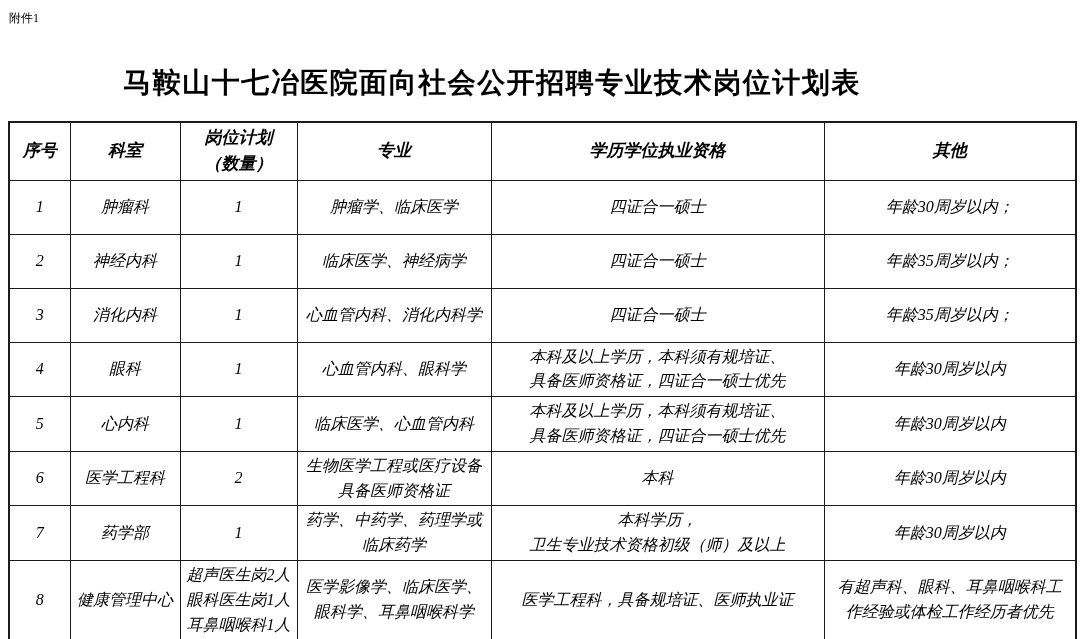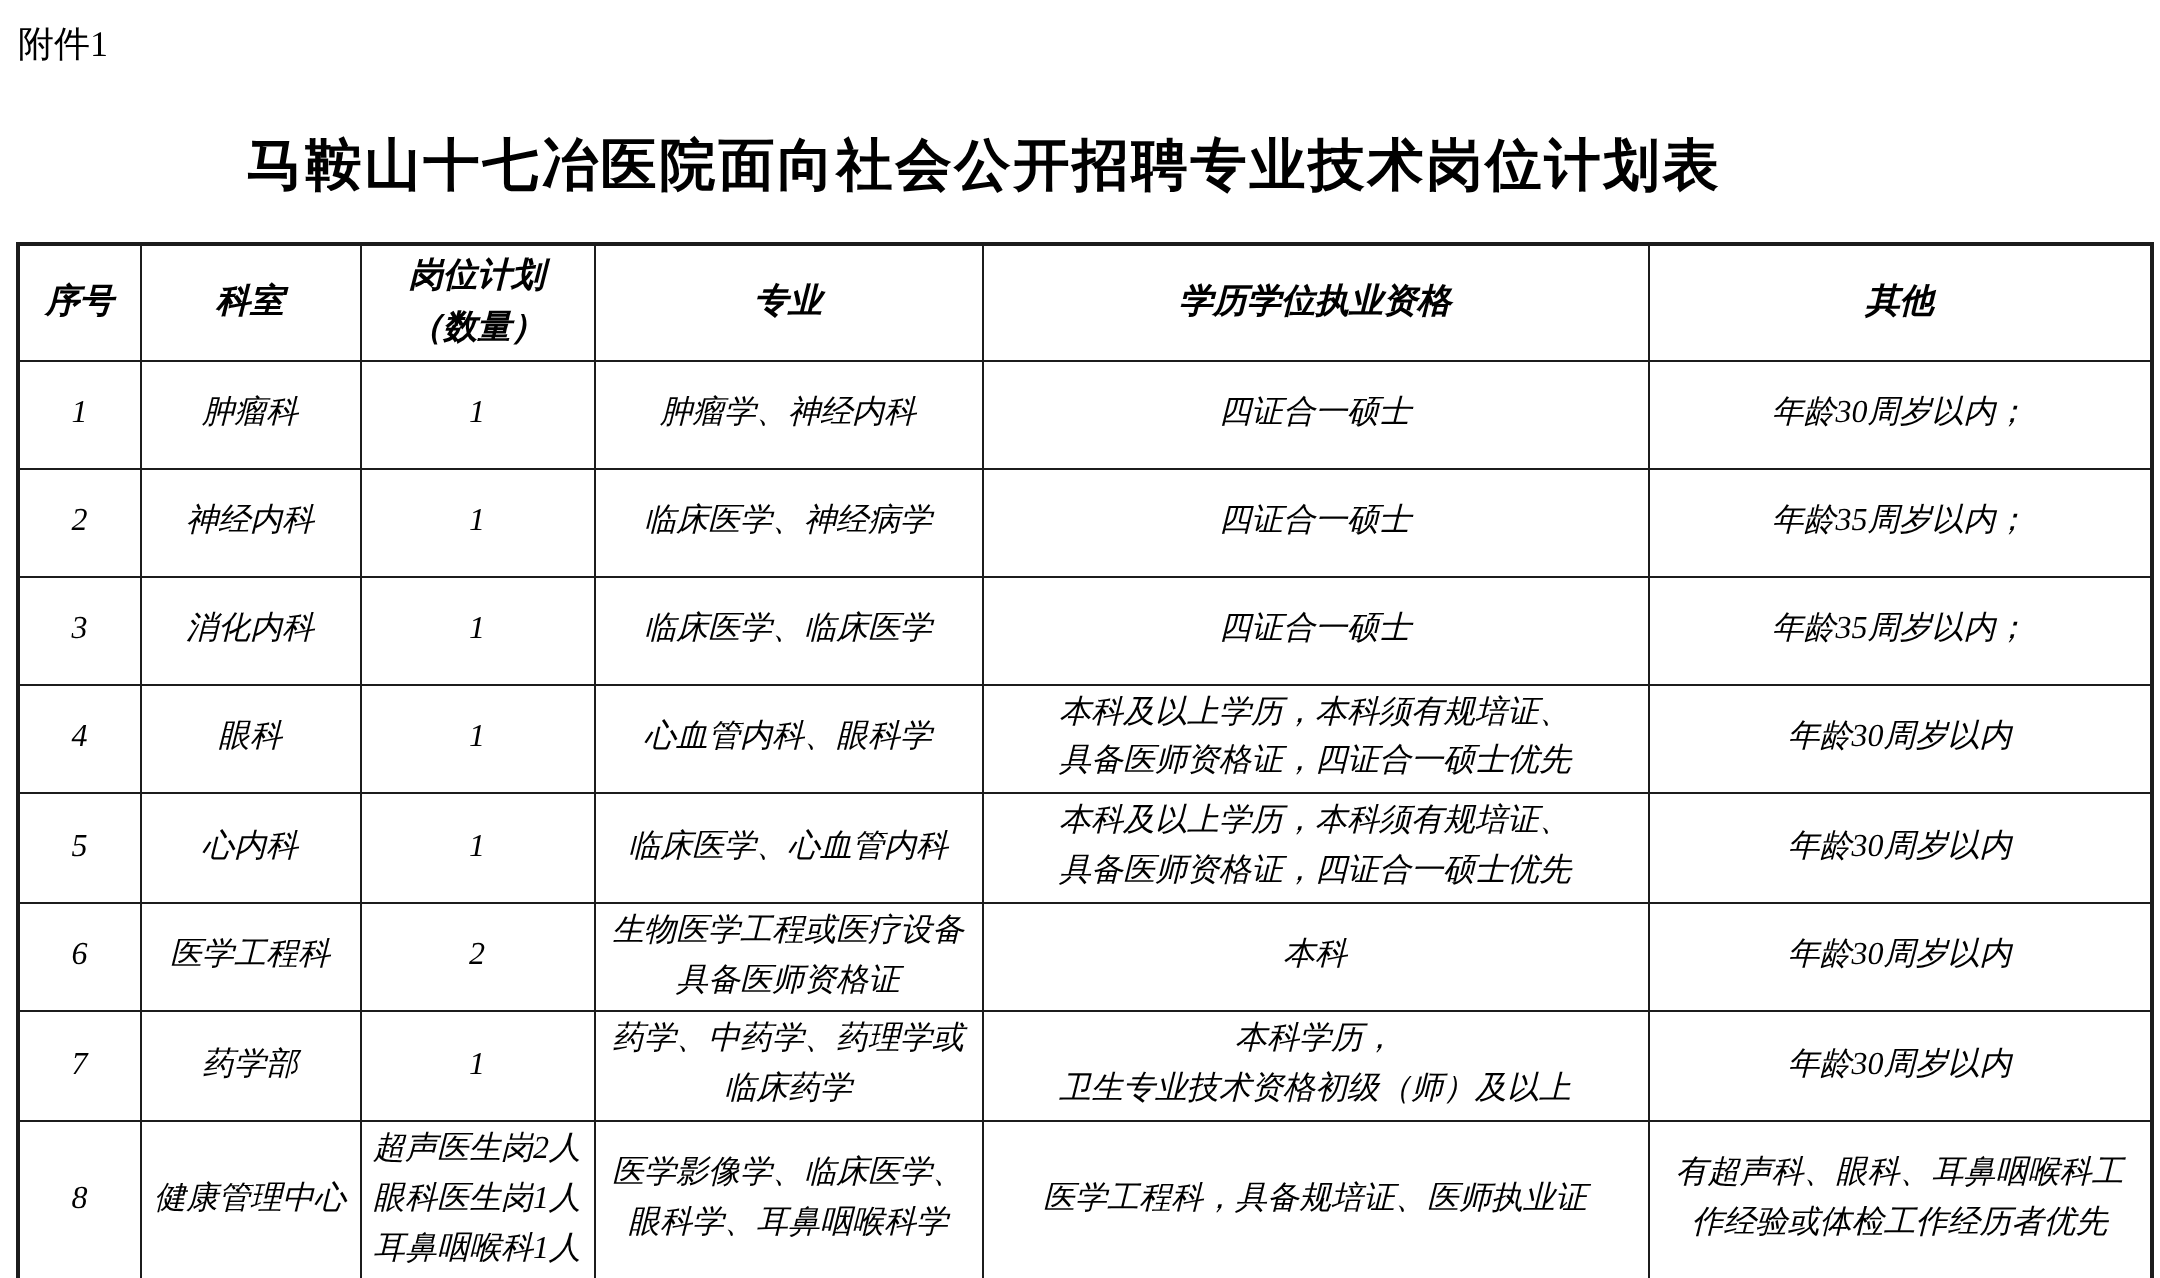--- a/index.html
+++ b/index.html
@@ -12,21 +12,21 @@
     background: #ffffff;
     position: relative;
     overflow: hidden;
     font-family: "Liberation Serif", "DejaVu Serif", serif;
     color: #000000;
   }
   .attachment-label {
     position: absolute;
     left: 9px;
     top: 10px;
-    font-size: 18px;
+    font-size: 12px;
     font-weight: 400;
     white-space: nowrap;
   }
   .page-title {
     position: absolute;
     left: 0;
     top: 64px;
     width: 984px;
     text-align: center;
     font-size: 28px;
@@ -91,37 +91,37 @@
         <th>专业</th>
         <th>学历学位执业资格</th>
         <th>其他</th>
       </tr>
   </thead>
   <tbody id="table-body">
       <tr>
         <td>1</td>
         <td>肿瘤科</td>
         <td>1</td>
-        <td>肿瘤学、神经内科</td>
+        <td>肿瘤学、临床医学</td>
         <td>四证合一硕士</td>
         <td>年龄30周岁以内；</td>
       </tr>
       <tr>
         <td>2</td>
         <td>神经内科</td>
         <td>1</td>
         <td>临床医学、神经病学</td>
         <td>四证合一硕士</td>
         <td>年龄35周岁以内；</td>
       </tr>
       <tr>
         <td>3</td>
         <td>消化内科</td>
         <td>1</td>
-        <td>临床医学、临床医学</td>
+        <td>心血管内科、消化内科学</td>
         <td>四证合一硕士</td>
         <td>年龄35周岁以内；</td>
       </tr>
       <tr>
         <td>4</td>
         <td>眼科</td>
         <td>1</td>
         <td>心血管内科、眼科学</td>
         <td>本科及以上学历，本科须有规培证、
 具备医师资格证，四证合一硕士优先</td>

